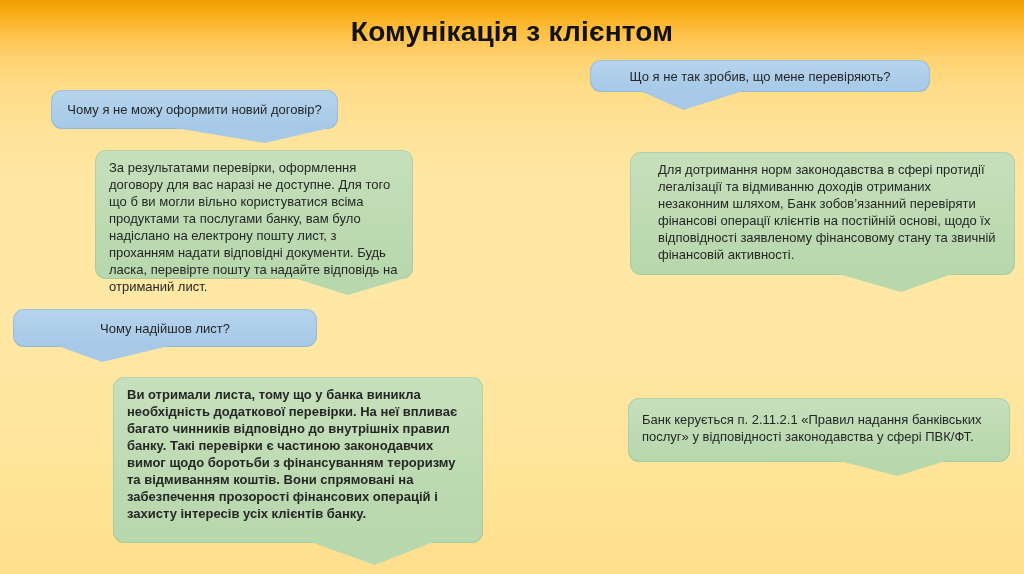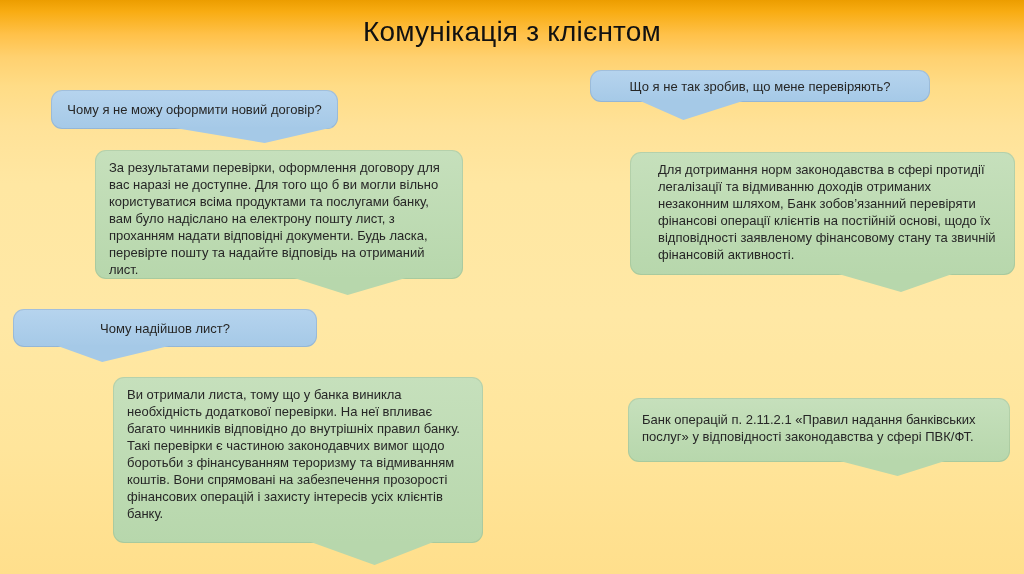--- a/index.html
+++ b/index.html
@@ -13,21 +13,21 @@
       #EC9D00 0%, #F8AC12 2%, #FFC149 6%, #FFD170 10%,
       #FFDC86 15%, #FFE298 22%, #FFE7A2 32%, #FFE8A5 55%,
       #FFE59B 78%, #FFE191 92%, #FFDF8C 100%);
   }
   .title {
     position: absolute;
     top: 16px; left: 0;
     width: 100%;
     text-align: center;
     font-size: 28px;
-    font-weight: normal;
+    font-weight: bold;
     letter-spacing: 0.2px;
     color: #111111;
   }
   .bubble {
     position: absolute;
     border-radius: 11px;
     box-sizing: border-box;
     color: #262626;
     font-size: 13px;
     line-height: 17px;
@@ -62,44 +62,44 @@
 
   <div class="title">
     <span>Комунікація з клієнтом</span>
   </div>
 
   <div class="bubble q" style="left:10px; top:90px; width:287px; height:39px;margin-left:41px;">
     <span>Чому я не можу оформити новий договір?</span>
     <div class="tail qc" style="left:118px; width:165px; height:16px; clip-path:polygon(0 0,100% 0,58% 100%);"></div>
   </div>
 
-  <div class="bubble a" style="left:95px; top:150px; width:368px; height:129px;">
+  <div class="bubble a" style="left:95px; top:150px; width:318px; height:129px;">
     <span>За результатами перевірки, оформлення договору для вас наразі не доступне. Для того що б ви могли вільно користуватися всіма продуктами та послугами банку, вам було надіслано на електрону пошту лист, з проханням надати відповідні документи. Будь ласка, перевірте пошту та надайте відповідь на отриманий лист.</span>
     <div class="tail ac" style="left:196px; width:118px; height:18px; clip-path:polygon(0 0,100% 0,48% 100%);"></div>
   </div>
 
-  <div class="bubble q" style="left:590px; top:70px; width:340px; height:32px;">
+  <div class="bubble q" style="left:590px; top:60px; width:340px; height:32px;">
     <span>Що я не так зробив, що мене перевіряють?</span>
     <div class="tail qc" style="left:48px; width:108px; height:20px; clip-path:polygon(0 0,100% 0,42% 100%);"></div>
   </div>
 
   <div class="bubble a" style="left:630px; top:152px; width:385px; height:123px;padding-left:28px;">
     <span>Для дотримання норм законодавства в сфері протидії легалізації та відмиванню доходів отриманих незаконним шляхом, Банк зобов’язанний перевіряти фінансові операції клієнтів на постійній основі, щодо їх відповідності заявленому фінансовому стану та звичній фінансовій активності.</span>
     <div class="tail ac" style="left:205px; width:120px; height:19px; clip-path:polygon(0 0,100% 0,55% 100%);"></div>
   </div>
 
   <div class="bubble q" style="left:13px; top:309px; width:304px; height:38px;justify-content:center;">
     <span>Чому надійшов лист?</span>
     <div class="tail qc" style="left:42px; width:118px; height:17px; clip-path:polygon(0 0,100% 0,40% 100%);"></div>
   </div>
 
-  <div class="bubble a" style="left:113px; top:377px; width:370px; height:166px;">
+  <div class="bubble a" style="left:113px; top:377px; width:370px; height:166px;font-weight:bold;">
     <span>Ви отримали листа, тому що у банка виникла необхідність додаткової перевірки. На неї впливає багато чинників відповідно до внутрішніх правил банку. Такі перевірки є частиною законодавчих вимог щодо боротьби з фінансуванням тероризму та відмиванням коштів. Вони спрямовані на забезпечення прозорості фінансових операцій і захисту інтересів усіх клієнтів банку.</span>
     <div class="tail ac" style="left:195px; width:128px; height:24px; clip-path:polygon(0 0,100% 0,52% 100%);"></div>
   </div>
 
 
   <div class="bubble a" style="left:628px; top:398px; width:382px; height:64px; padding-top:13px;">
-    <span>Банк операцій п. 2.11.2.1 «Правил надання банківських послуг» у відповідності законодавства у сфері ПВК/ФТ.</span>
+    <span>Банк керується п. 2.11.2.1 «Правил надання банківських послуг» у відповідності законодавства у сфері ПВК/ФТ.</span>
     <div class="tail ac" style="left:208px; width:112px; height:16px; clip-path:polygon(0 0,100% 0,55% 100%);"></div>
   </div>
 
 </div>
 
 </body></html>

